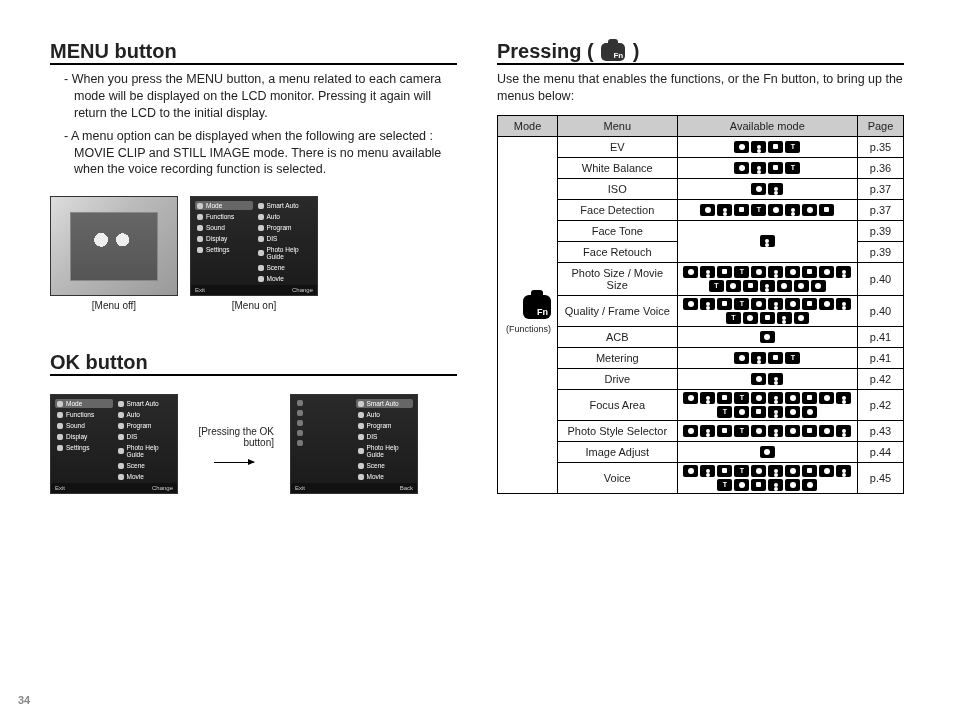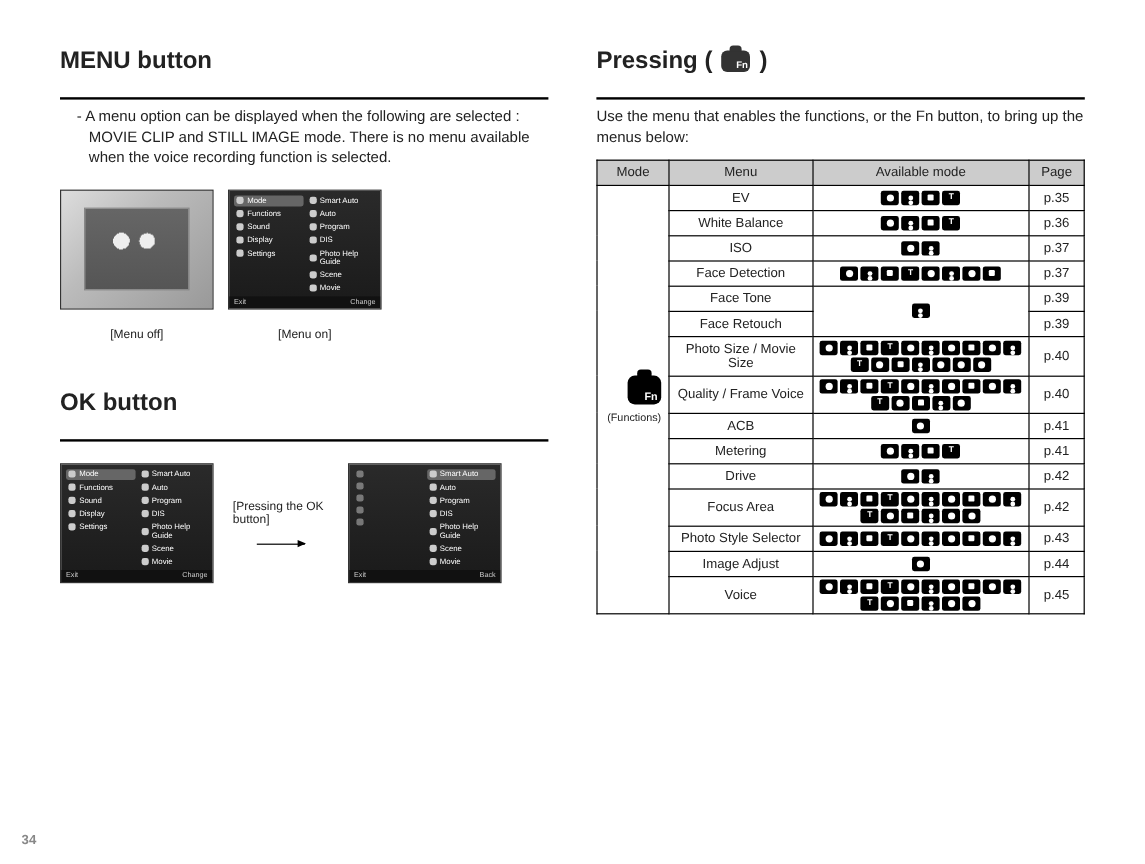--- a/index.html
+++ b/index.html
@@ -17,21 +17,21 @@
   }
   .col {
     flex: 1;
     min-width: 0;
   }
   h2.section {
     font-size: 20px;
     font-weight: bold;
     margin: 0 0 4px 0;
     border-bottom: 2px solid #000;
-    padding-bottom: 18px;
+    padding-bottom: 0;
   }
   .bullet {
     font-size: 12.5px;
     line-height: 1.35;
     margin: 6px 0 0 14px;
     text-indent: -10px;
     padding-left: 10px;
   }
   .bullet::before {
     content: "- ";
@@ -44,21 +44,21 @@
   }
   .screen-block { display:flex; flex-direction:column; align-items:center; }
   .screen {
     border: 1px solid #333;
     background: #222;
     position: relative;
     overflow: hidden;
   }
   .cap {
     font-size: 10px;
-    margin-top: 16px;
+    margin-top: 4px;
     text-align: left;
   }
   .mid-label {
     font-size: 10px;
     text-align: center;
     margin-bottom: 4px;
   }
   .arrows {
     display: flex;
     flex-direction: column;
@@ -223,29 +223,30 @@
   }
   .inline-fn::before {
     content:""; position:absolute; left:7px; top:-4px; width:10px; height:5px; background:#333; border-radius:3px 3px 0 0;
   }
   .inline-fn::after {
     content:"Fn"; position:absolute; right:2px; bottom:1px; font-size:8px; font-weight:bold; color:#fff;
   }
   .ok-row {
     display:flex; align-items:center; gap:16px; margin-top:18px;
   }
-  .ok-mid { display:flex; flex-direction:column; align-items:center; gap:14px; font-size:10px; width:80px; text-align:left;}
+  .ok-mid { display:flex; flex-direction:column; align-items:center; gap:14px; font-size:10px; width:80px; text-align:right;}
 </style>
 </head>
 <body>
 
 <div class="page">
 
   <div class="col">
     <h2 class="section">MENU button</h2>
+    <p class="bullet">When you press the MENU button, a menu related to each camera mode will be displayed on the LCD monitor. Pressing it again will return the LCD to the initial display.</p>
     <p class="bullet">A menu option can be displayed when the following are selected : MOVIE CLIP and STILL IMAGE mode. There is no menu available when the voice recording function is selected.</p>
 
     <div class="screens-row">
       <div class="screen-block">
         <div class="screen photo-bg">
           <div class="couple"></div>
         </div>
         <div class="cap">[Menu off]</div>
       </div>
 

